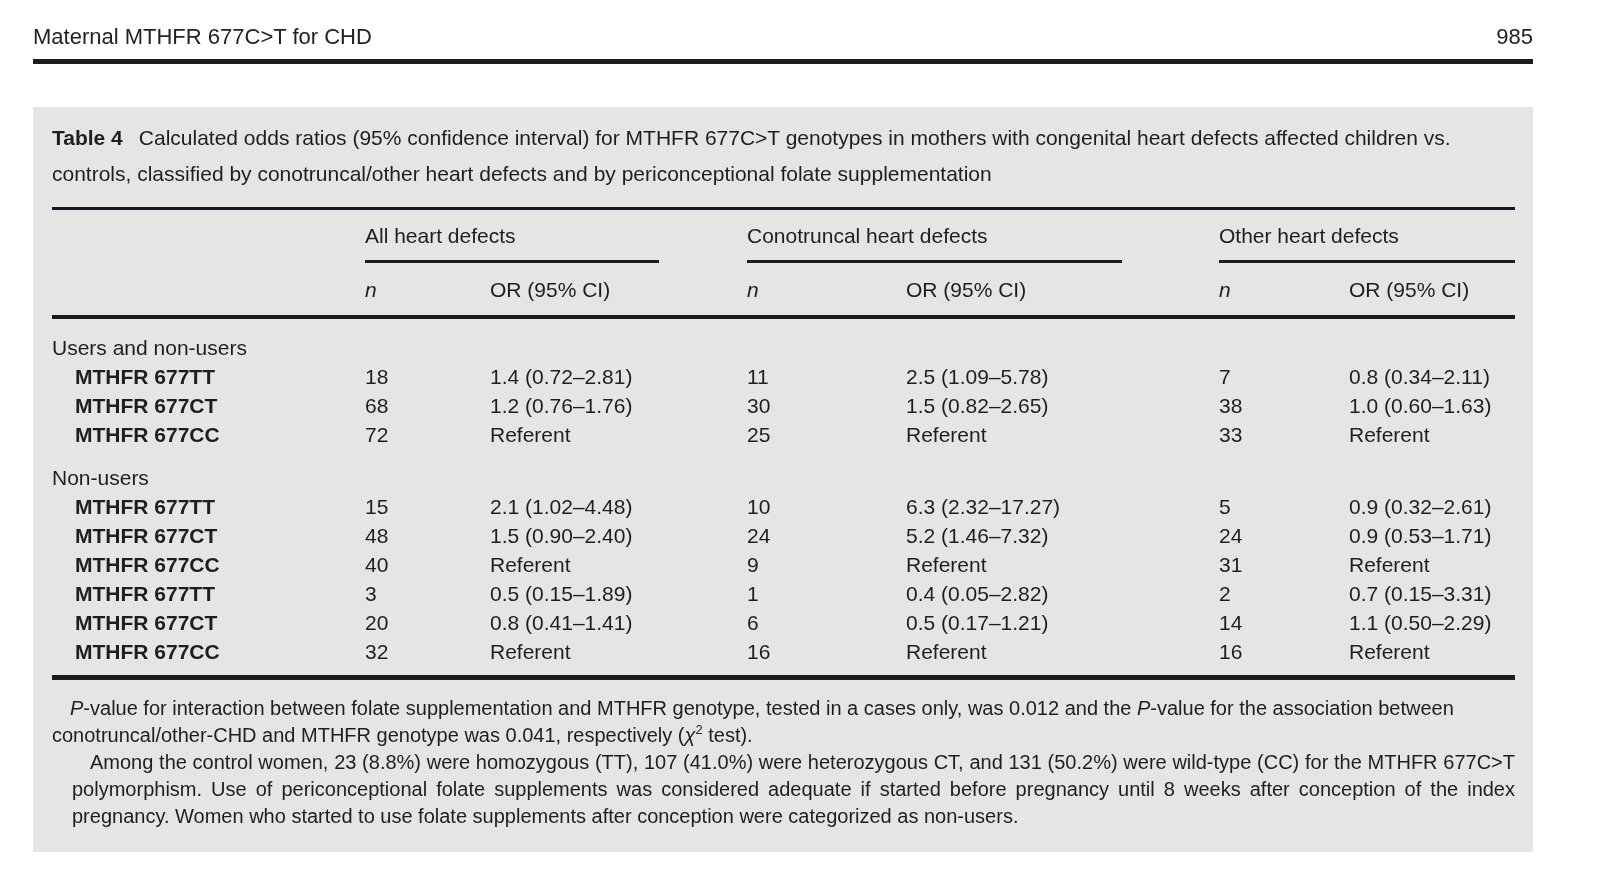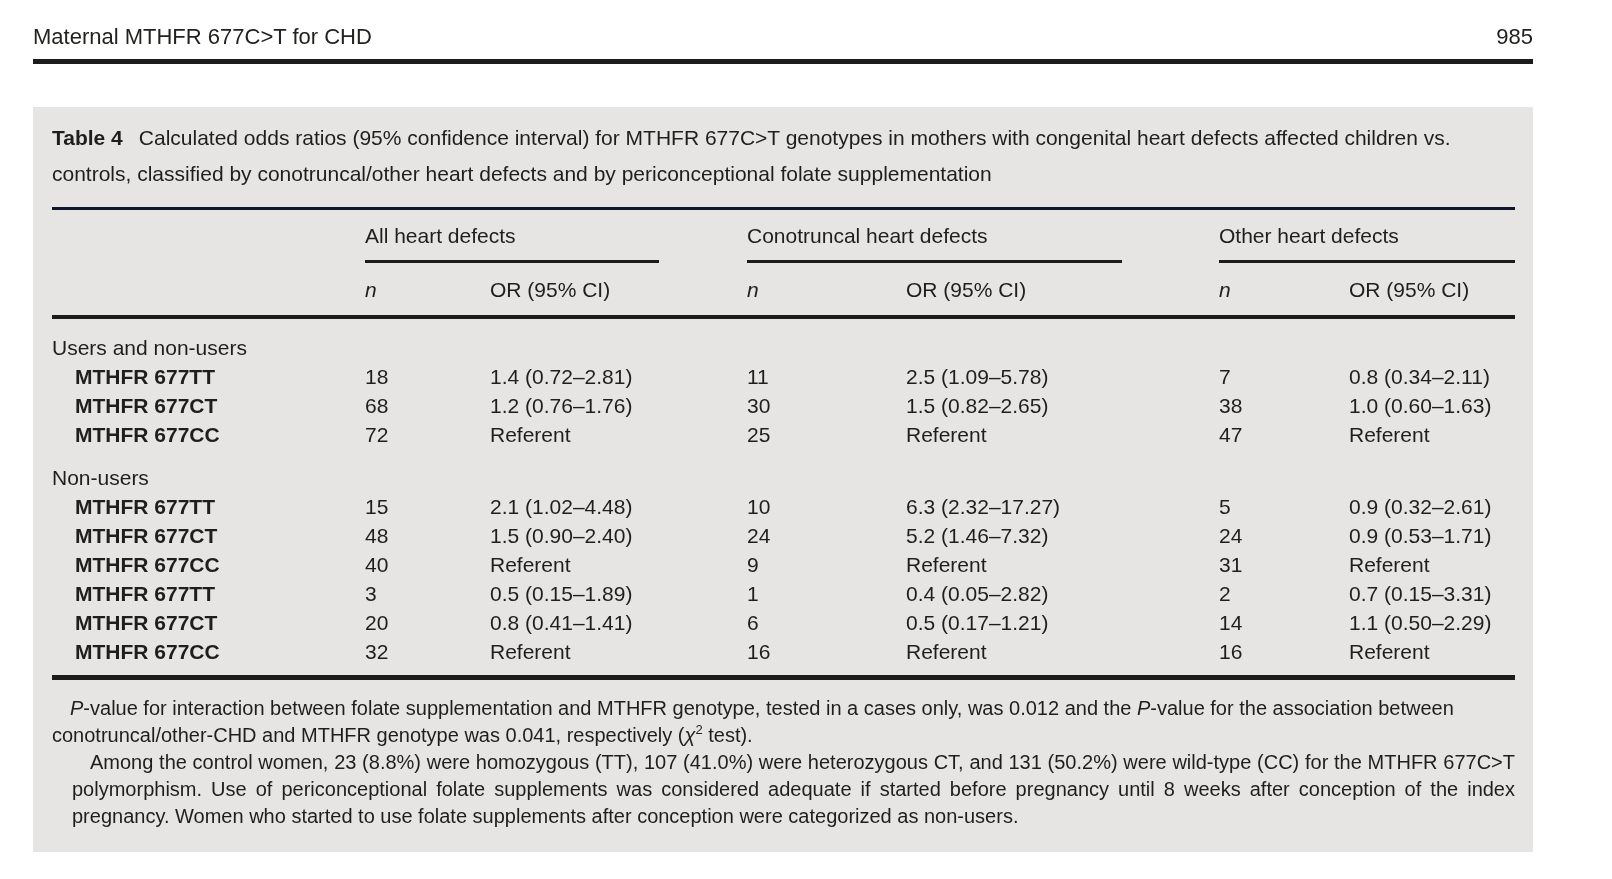--- a/index.html
+++ b/index.html
@@ -145,21 +145,21 @@
           <td class="or2">1.5 (0.82–2.65)</td>
           <td class="num">38</td>
           <td class="or3">1.0 (0.60–1.63)</td>
         </tr>
         <tr>
           <td class="lbl">MTHFR 677CC</td>
           <td class="num">72</td>
           <td class="or1">Referent</td>
           <td class="num">25</td>
           <td class="or2">Referent</td>
-          <td class="num">47</td>
+          <td class="num">33</td>
           <td class="or3">Referent</td>
         </tr>
         <tr class="section">
           <td colspan="7">Non-users</td>
         </tr>
         <tr>
           <td class="lbl">MTHFR 677TT</td>
           <td class="num">15</td>
           <td class="or1">2.1 (1.02–4.48)</td>
           <td class="num">10</td>

